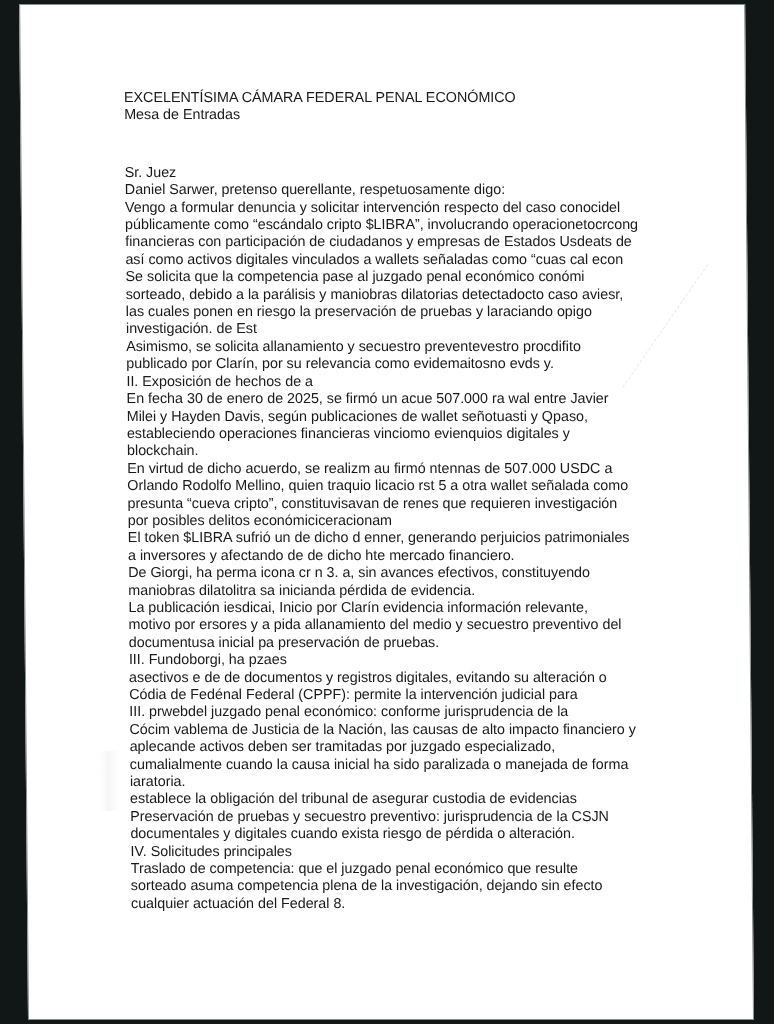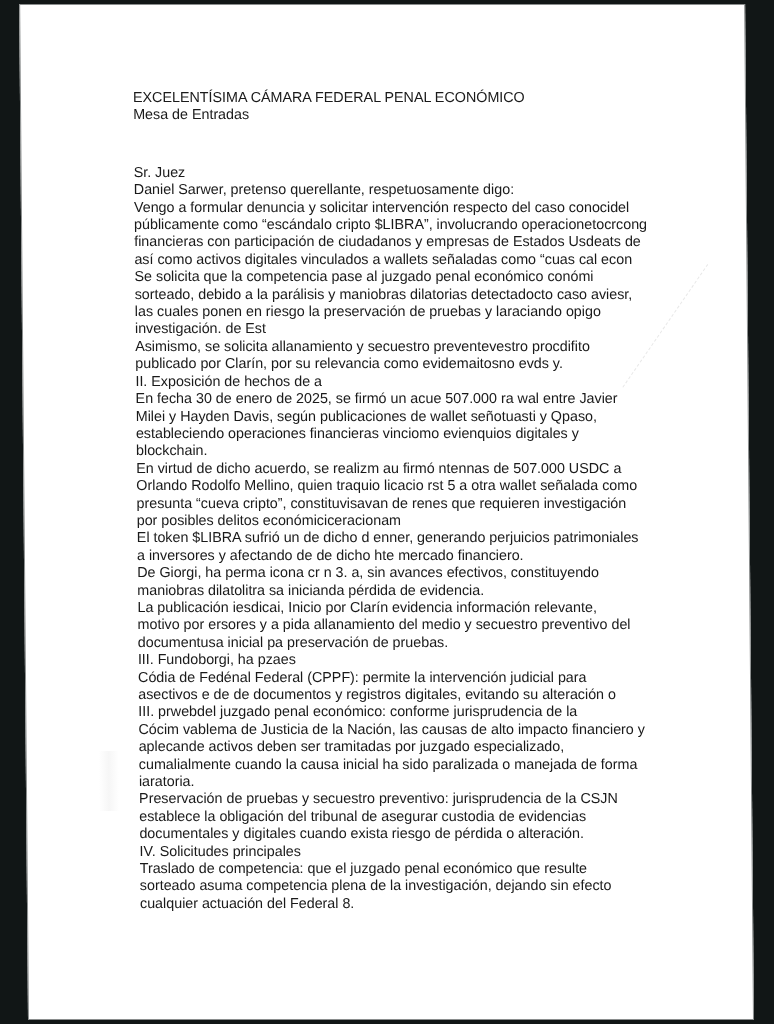--- a/index.html
+++ b/index.html
@@ -29,21 +29,20 @@
       width: 540px;
       font-family: "Liberation Sans", sans-serif;
       font-size: 14.4px;
       line-height: 17.4px;
       color: #1a1a1a;
       letter-spacing: -0.05px;
     }
     .line {
       display: block;
       white-space: nowrap;
-      margin-left: 9px;
     }
     .gap {
       display: block;
       height: 40px;
     }
     .watermark {
       position: absolute;
       left: 560px;
       top: 220px;
       width: 90px;
@@ -95,29 +94,29 @@
         <span class="line">presunta “cueva cripto”, constituvisavan  de renes que requieren investigación</span>
         <span class="line">por posibles delitos económiciceracionam</span>
         <span class="line">El token $LIBRA sufrió un de dicho d  enner, generando perjuicios patrimoniales</span>
         <span class="line">a inversores y afectando de de dicho hte mercado financiero.</span>
         <span class="line">De Giorgi, ha perma icona cr n 3. a, sin avances efectivos, constituyendo</span>
         <span class="line">maniobras dilatolitra sa inicianda pérdida de evidencia.</span>
         <span class="line">La publicación iesdicai, Inicio por Clarín evidencia información relevante,</span>
         <span class="line">motivo por ersores y a pida allanamiento del medio y secuestro preventivo del</span>
         <span class="line">documentusa inicial pa preservación de pruebas.</span>
         <span class="line">III. Fundoborgi, ha pzaes</span>
+        <span class="line">asectivos       e de de documentos y registros digitales, evitando su alteración o</span>
         <span class="line">Códia de        Fedénal Federal (CPPF): permite la intervención judicial para</span>
-        <span class="line">asectivos       e de de documentos y registros digitales, evitando su alteración o</span>
         <span class="line">III.     prwebdel juzgado penal económico: conforme jurisprudencia de la</span>
         <span class="line">Cócim vablema de Justicia de la Nación, las causas de alto impacto financiero y</span>
         <span class="line">aplecande activos deben ser tramitadas por juzgado especializado,</span>
         <span class="line">cumalialmente cuando la causa inicial ha sido paralizada o manejada de forma</span>
         <span class="line">iaratoria.</span>
+        <span class="line">establece la obligación del tribunal de asegurar custodia de evidencias</span>
         <span class="line">Preservación de pruebas y secuestro preventivo: jurisprudencia de la CSJN</span>
-        <span class="line">establece la obligación del tribunal de asegurar custodia de evidencias</span>
         <span class="line">documentales y digitales cuando exista riesgo de pérdida o alteración.</span>
         <span class="line">IV. Solicitudes principales</span>
         <span class="line">Traslado de competencia: que el juzgado penal económico que resulte</span>
         <span class="line">sorteado asuma competencia plena de la investigación, dejando sin efecto</span>
         <span class="line">cualquier actuación del Federal 8.</span>
       </div>
   </div>
 </div>
 
 </body></html>

